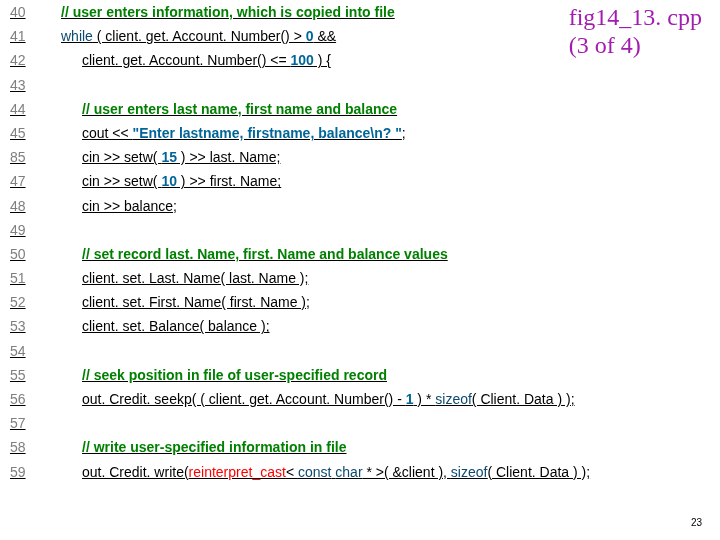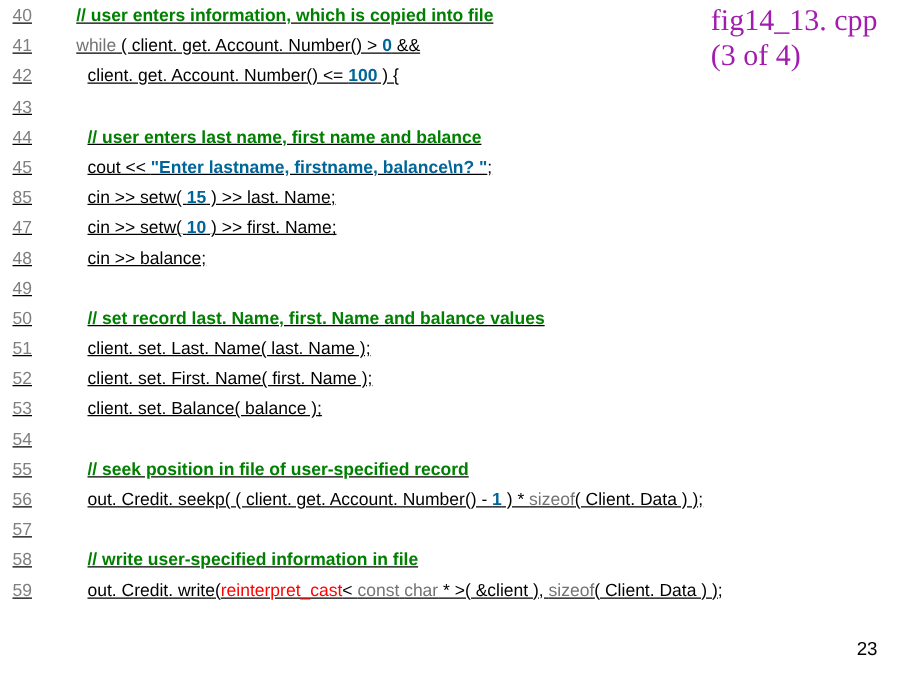--- a/index.html
+++ b/index.html
@@ -36,31 +36,31 @@
     white-space: nowrap;
     text-decoration: underline;
   }
   .ln {
     width: 28px;
     color: #7f7f7f;
     text-align: left;
     flex-shrink: 0;
   }
   .indent1 { margin-left: 23px; }
-  .indent2 { margin-left: 32px; text-align: center; }
+  .indent2 { margin-left: 44px; text-align: center; }
   .text { color: #000; }
   .comment { color: #008000; font-weight: bold; }
-  .kw { color: #737373; }
+  .kw { color: #0c4a6e; }
   .num { color: #006699; font-weight: bold; }
   .cast { color: #ff0000; }
   .pagenum {
     position: absolute;
     right: 18px;
     bottom: 12px;
-    font-size: 15px;
+    font-size: 10px;
     color: #000;
   }
 </style>
 </head>
 <body>
 
 <div class="header-right">
   <div>fig14_13. cpp</div>
   <div>(3 of 4)</div>
 </div>

